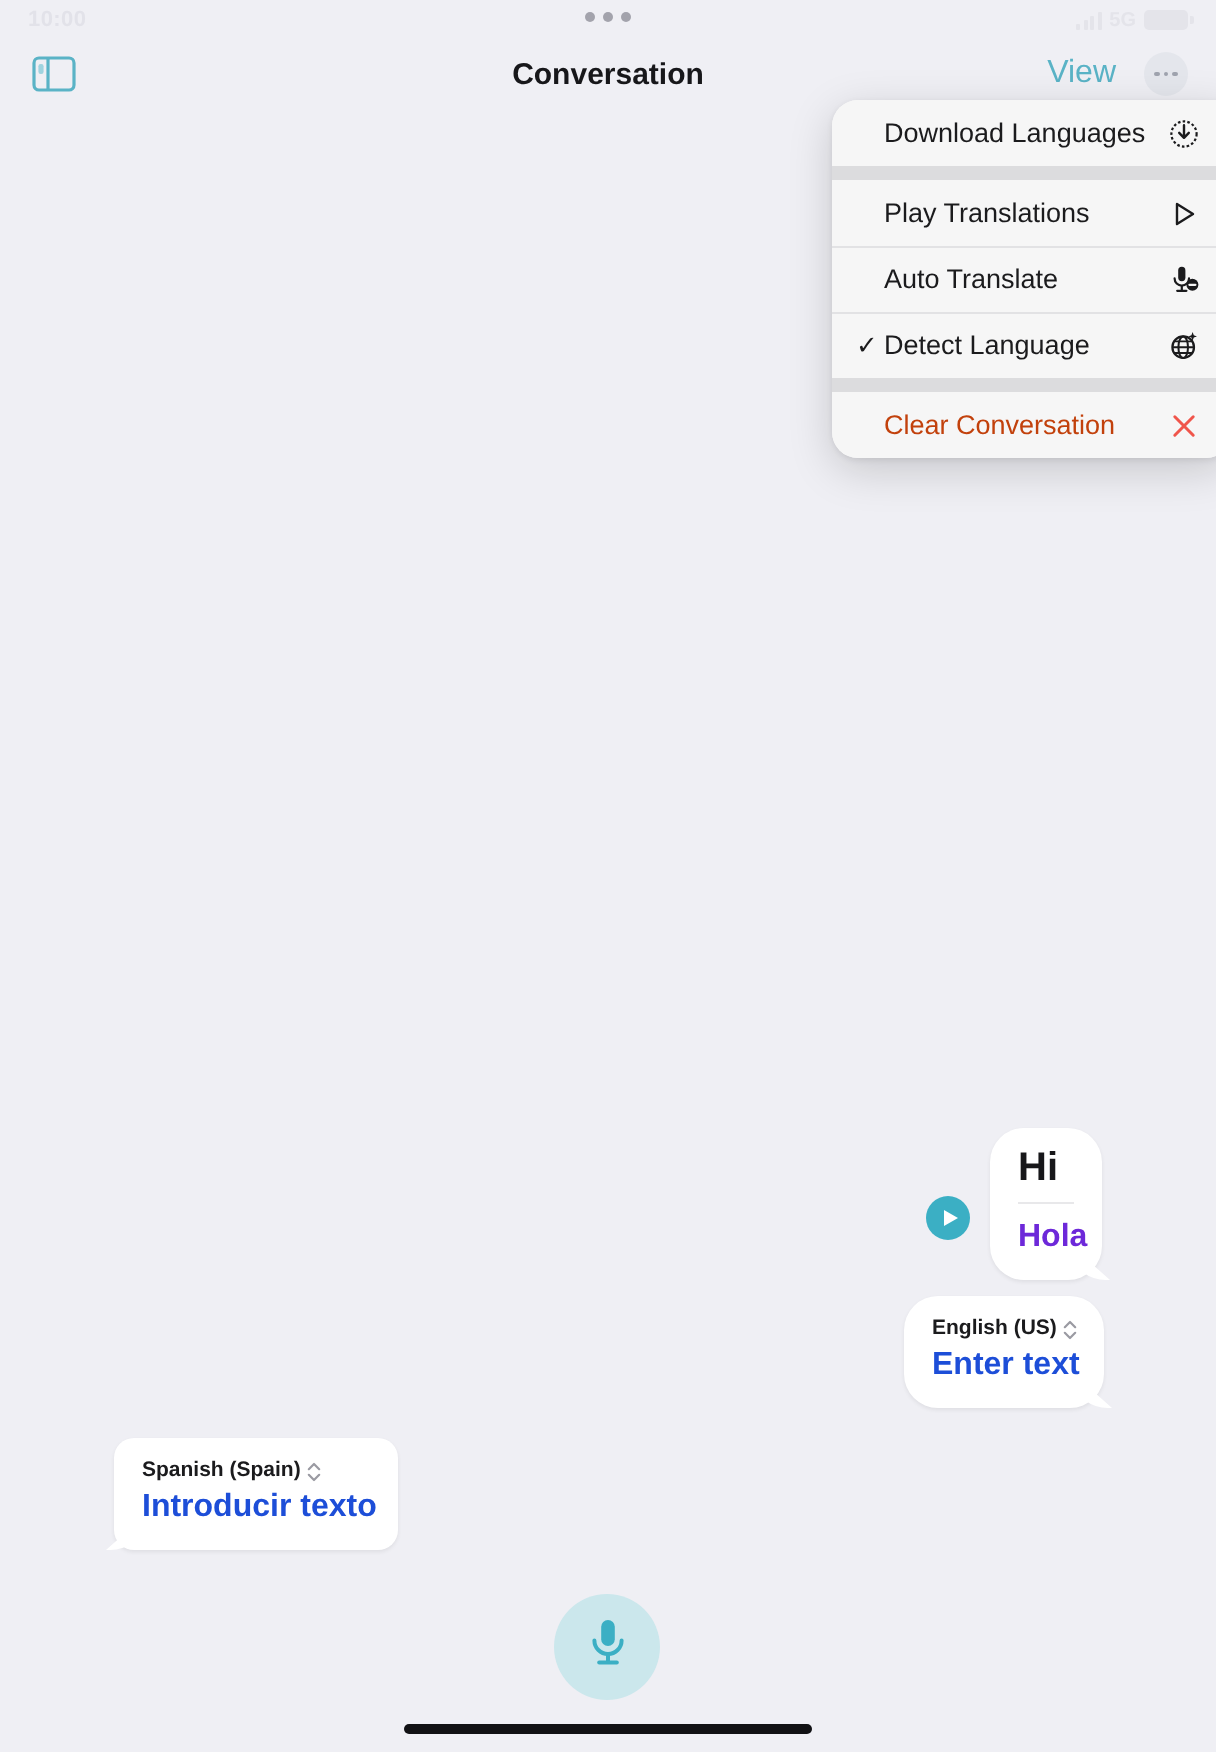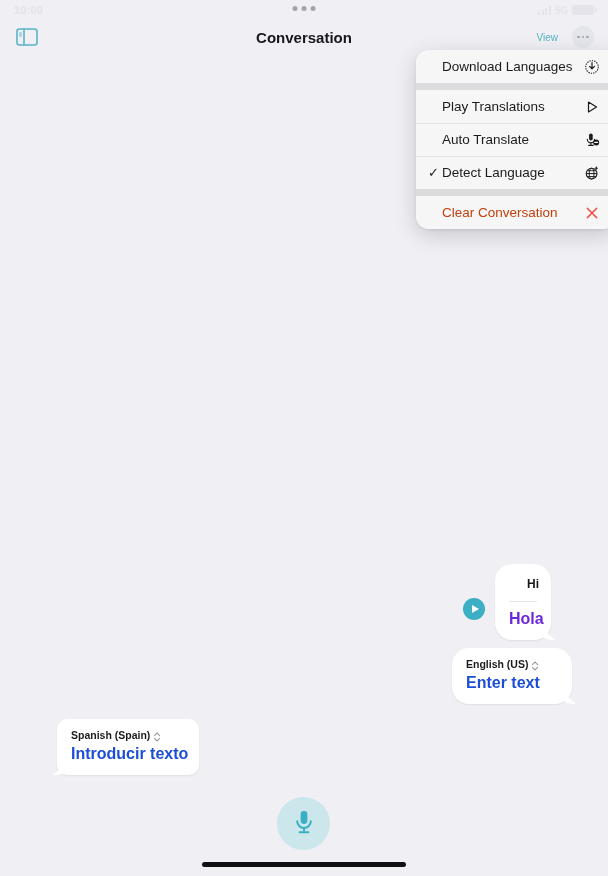--- a/index.html
+++ b/index.html
@@ -123,21 +123,21 @@
     color: #17171A;
   }
   .nav-right {
     position: absolute;
     right: 14px;
     display: flex;
     align-items: center;
     gap: 14px;
   }
   .view-button {
-    font-size: 10px;
+    font-size: 16px;
     color: #5AB3C6;
     cursor: pointer;
   }
   .more-button {
     width: 22px;
     height: 22px;
     border-radius: 50%;
     background: #E4E6EC;
     display: flex;
     align-items: center;
@@ -241,25 +241,24 @@
     clip-path: polygon(100% 0, 100% 100%, 0 100%);
   }
 
   
   .bubble-translated {
     top: 510px;
     left: 495px;
     width: 56px;
   }
   .bubble-source-text {
-    font-size: 12px;
+    font-size: 20px;
     font-weight: bold;
     color: #17171A;
     line-height: 20px;
-    margin-left: 18px;
   }
   .bubble-divider {
     height: 1px;
     background: #E8E8EA;
     margin: 7px 0 7px 0;
   }
   .bubble-target-text {
     font-size: 16px;
     font-weight: bold;
     color: #6d28d9;
@@ -283,21 +282,21 @@
     border-left: 7px solid #FFFFFF;
     border-top: 4.5px solid transparent;
     border-bottom: 4.5px solid transparent;
     margin-left: 2px;
   }
 
   
   .bubble-input-en {
     top: 594px;
     left: 452px;
-    width: 120px;
+    width: 100px;
   }
   .bubble-input-es {
     top: 665px;
     left: 57px;
     width: 142px;
     border-radius: 10px;
   }
   .lang-row {
     display: flex;
     align-items: center;

